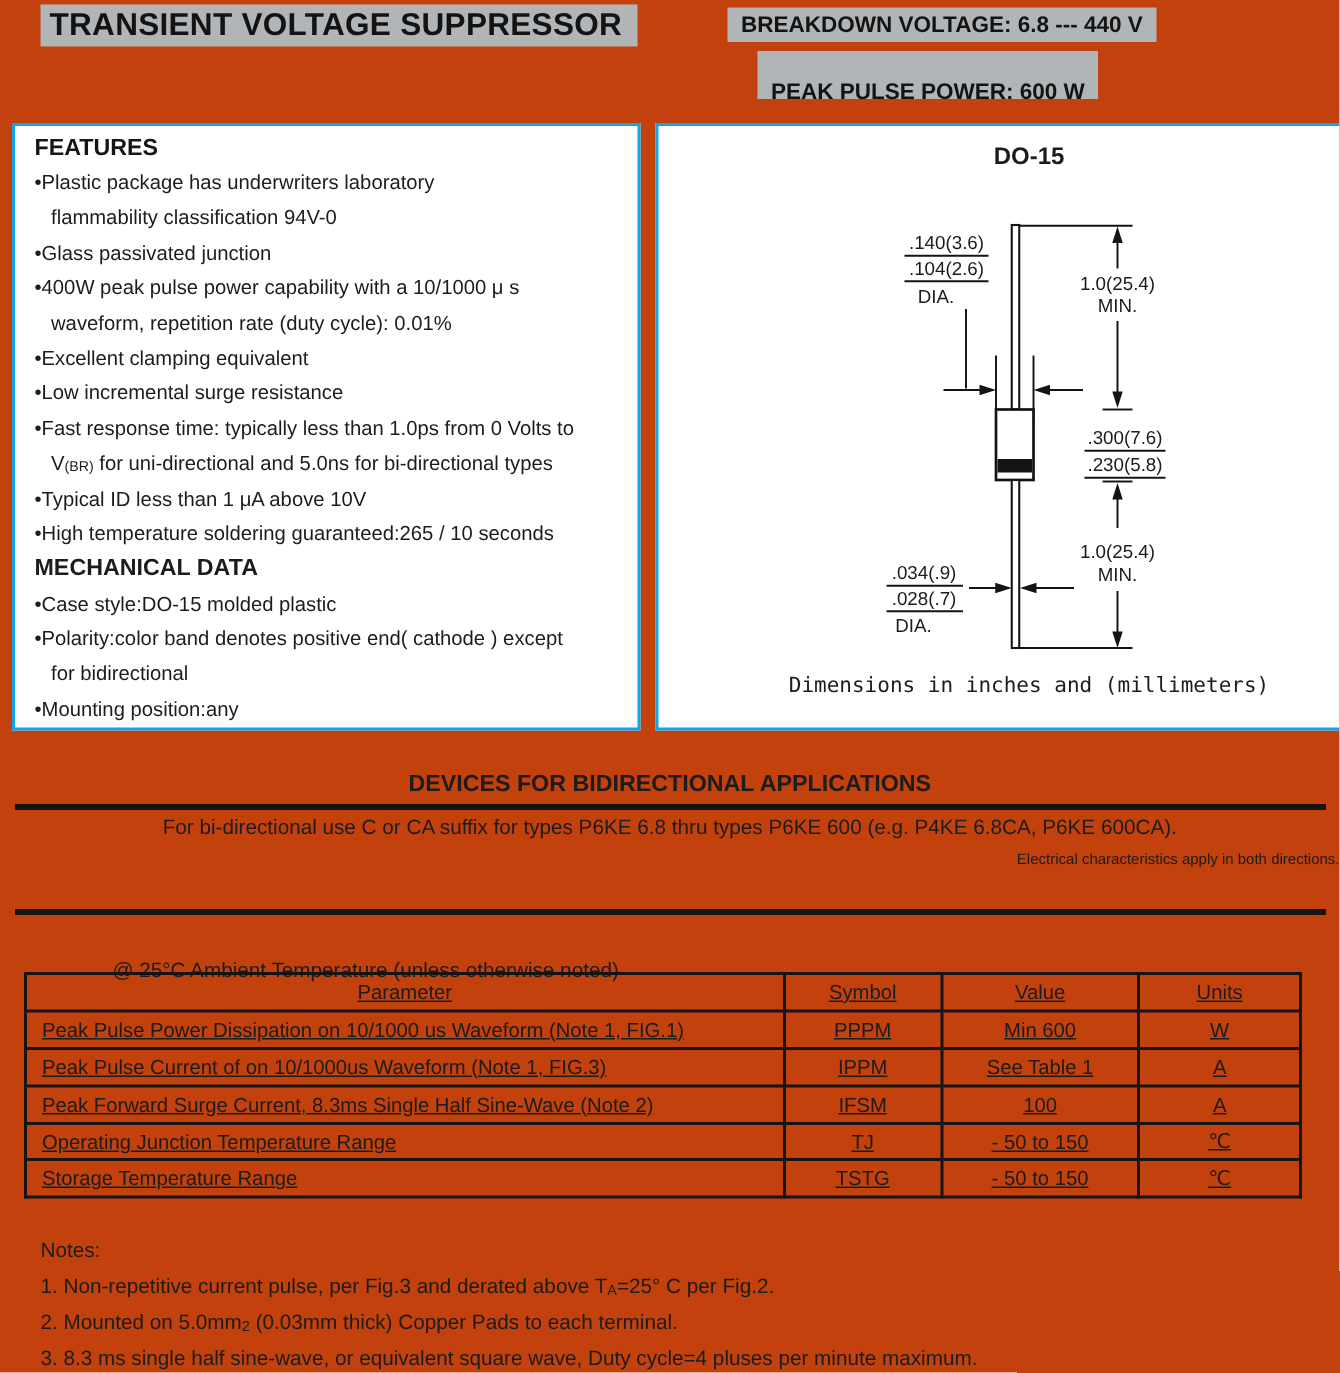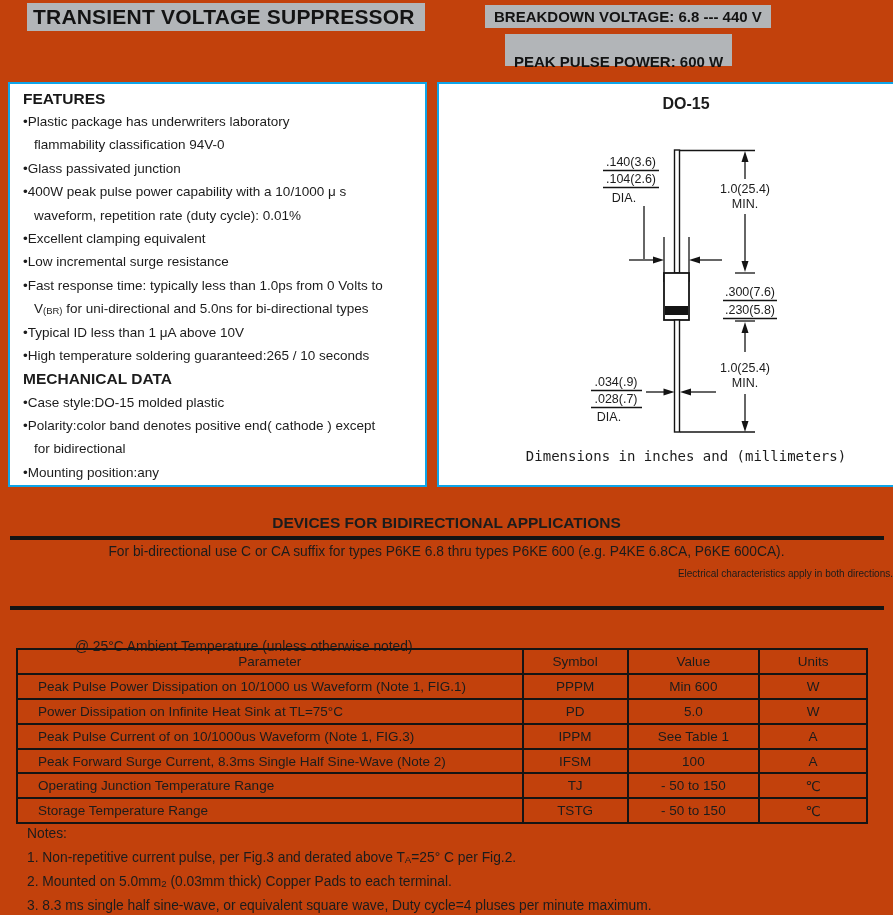--- a/index.html
+++ b/index.html
@@ -83,22 +83,23 @@
     font-size: 13.5px;
     color: #1c1c1c;
   }
   table.ratings th, table.ratings td {
     border: 2px solid #141414;
     height: 24.9px;
     font-weight: normal;
     text-align: center;
     padding: 0;
     font-family: "Liberation Sans", "DejaVu Sans", sans-serif;
-  }
-  table.ratings td.param { text-align: left; padding-left: 20px; }
+    text-decoration: underline;
+  }
+  table.ratings td.param { text-align: left; padding-left: 10px; }
   .notes-heading { position: absolute; top: 826px; left: 27px; font-size: 13.8px; }
   .note { position: absolute; left: 27px; font-size: 13.8px; white-space: nowrap; }
   .n1 { top: 850px; }
   .n2 { top: 874px; }
   .n3 { top: 898px; }
   svg text {
     font-family: "Liberation Sans", sans-serif;
     font-size: 12.5px;
     fill: #1c1c1c;
   }
@@ -220,26 +221,20 @@
       </tr>
     </thead>
     <tbody>
       <tr>
         <td class="param">Peak Pulse Power Dissipation on 10/1000 us Waveform (Note 1, FIG.1)</td>
         <td>PPPM</td>
         <td>Min 600</td>
         <td>W</td>
       </tr>
       <tr>
-        <td class="param">Power Dissipation on Infinite Heat Sink at TL=75°C</td>
-        <td>PD</td>
-        <td>5.0</td>
-        <td>W</td>
-      </tr>
-      <tr>
         <td class="param">Peak Pulse Current of on 10/1000us Waveform (Note 1, FIG.3)</td>
         <td>IPPM</td>
         <td>See Table 1</td>
         <td>A</td>
       </tr>
       <tr>
         <td class="param">Peak Forward Surge Current, 8.3ms Single Half Sine-Wave (Note 2)</td>
         <td>IFSM</td>
         <td>100</td>
         <td>A</td>

